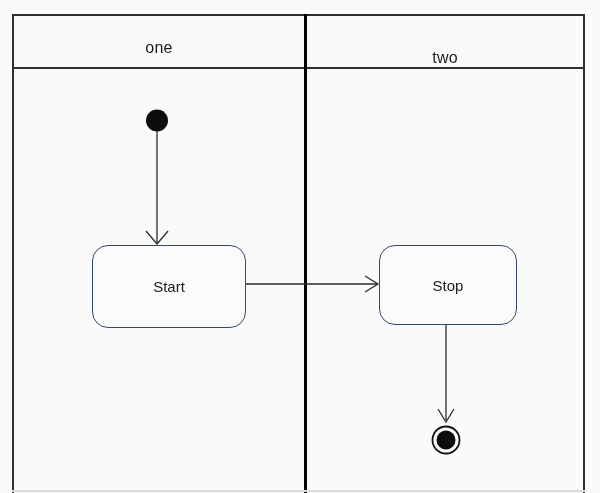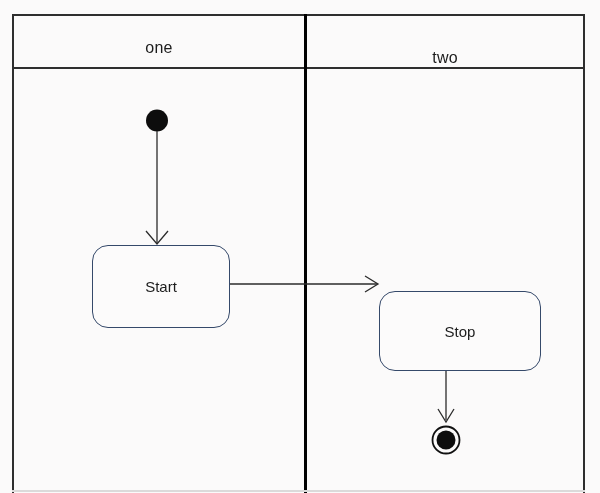--- a/index.html
+++ b/index.html
@@ -50,22 +50,22 @@
     box-sizing: border-box;
     border: 1.5px solid #35496a;
     border-radius: 16px;
     background: #fcfbfb;
     display: flex;
     align-items: center;
     justify-content: center;
     font-size: 15px;
     color: #1c1c1c;
   }
-  .activity-start { left: 92px;  top: 245px; width: 138px; height: 83px; }
-  .activity-stop  { left: 379px; top: 245px; width: 162px; height: 80px; margin-top: 46px; }
+  .activity-start { left: 92px;  top: 245px; width: 154px; height: 83px; }
+  .activity-stop  { left: 379px; top: 245px; width: 138px; height: 80px; }
 
   
   #connector-layer {
     position: absolute;
     left: 0;
     top: 0;
     width: 600px;
     height: 493px;
     pointer-events: none;
   }

